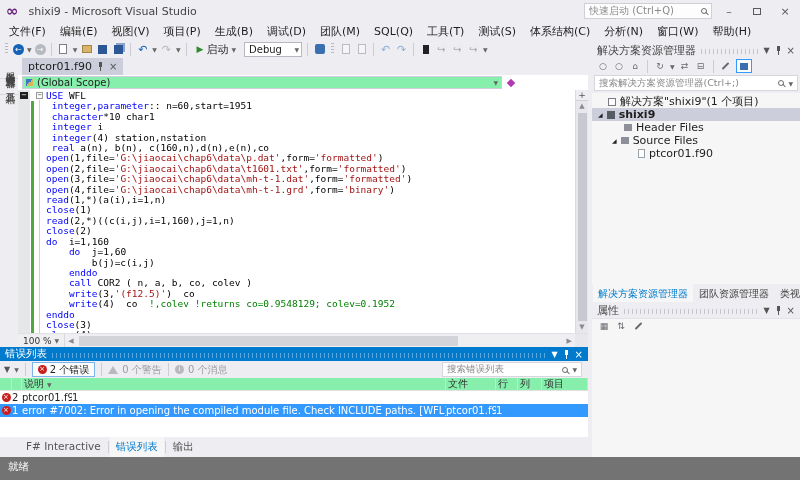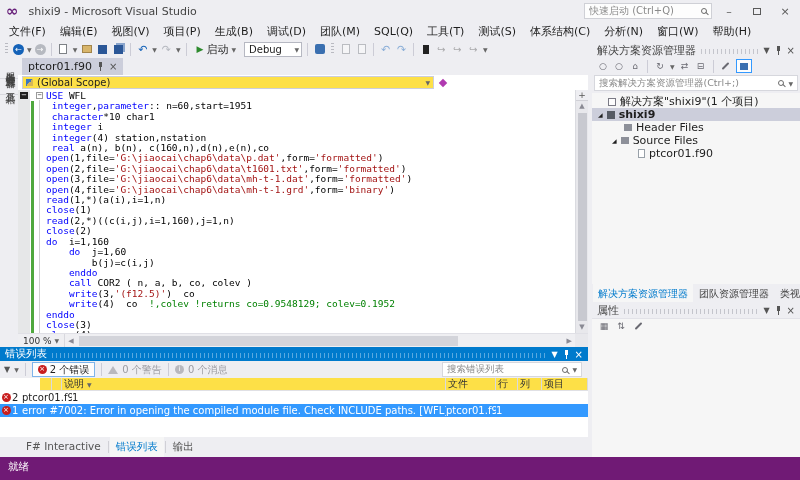--- a/index.html
+++ b/index.html
@@ -52,21 +52,21 @@
 
   
   #editor { position:absolute; left:18px; top:58px; width:570px; height:289px; display:flex; flex-direction:column; }
   #tabrow { height:17px; display:flex; align-items:flex-end; }
   .doc-tab { background:#cccedb; height:17px; margin-left:4px; padding:0 6px; display:flex; align-items:center; gap:5px; font-size:11px; color:#1e1e1e; }
   .pin { position:relative; width:7px; height:9px; }
   .pin::before { content:""; position:absolute; left:2px; top:0; width:3px; height:5px; background:#555; }
   .pin::after  { content:""; position:absolute; left:3px; top:5px; width:1px; height:4px; background:#555; }
   .tab-close { font-size:10px; color:#555; line-height:1; }
   #breadcrumb { height:15px; background:#fff; display:flex; align-items:center; padding-left:4px; gap:6px; }
-  .scope-combo { width:412px; height:13px; border:1px solid #cccedb; background:#fde047; display:flex; align-items:center; gap:4px; font-size:10px; color:#1e1e1e; padding:0 3px; }
+  .scope-combo { width:480px; height:13px; border:1px solid #cccedb; background:#86efac; display:flex; align-items:center; gap:4px; font-size:10px; color:#1e1e1e; padding:0 3px; }
   .scope-ico { width:7px; height:7px; background:linear-gradient(135deg,#3b78c4 50%,#d6b656 50%); flex:none; }
   .scope-text { flex:1; }
   .member-ico { width:6px; height:6px; background:#b03ab0; transform:rotate(45deg); }
   #code-wrap { flex:1; background:#fff; position:relative; display:flex; overflow:hidden; }
   .glyph-margin { width:12px; background:#e6e7e8; position:relative; flex:none; }
   .bp-box { position:absolute; left:2px; top:2px; width:8px; height:7px; background:#1e1e1e; color:#fff; font-size:7px; line-height:7px; text-align:center; }
   .change-margin { width:5px; position:relative; flex:none; background:#fff; }
   .change-bar { position:absolute; left:1px; top:11px; width:3px; height:238px; background:#4fa83d; }
   .outline-margin { width:11px; position:relative; flex:none; background:#fff; font-family:"DejaVu Sans Mono",monospace; }
   .fold-box { position:absolute; left:1px; top:2px; width:7px; height:7px; border:1px solid #9a9a9a; background:#fff; color:#333; font-size:7px; line-height:5px; text-align:center; }
@@ -119,40 +119,40 @@
   .ep-title .pin::before, .ep-title .pin::after { background:#fff; }
   .ep-toolbar { height:17px; background:#eeeef2; display:flex; align-items:center; gap:4px; padding:0 4px; font-size:10px; color:#1e1e1e; }
   .funnel { color:#555; font-size:8px; }
   .err-btn { display:flex; align-items:center; gap:3px; border:1px solid #7eb4ea; background:#fdfdfd; padding:0 5px; height:15px; }
   .err-ico { width:9px; height:9px; border-radius:50%; background:#c81e1e; color:#fff; font-size:7px; line-height:9px; text-align:center; flex:none; }
   .warn-ico { width:0; height:0; border-left:5px solid transparent; border-right:5px solid transparent; border-bottom:8px solid #b8b8be; flex:none; }
   .info-ico { width:9px; height:9px; border-radius:50%; background:#b8b8be; color:#fff; font-size:7px; line-height:9px; text-align:center; flex:none; }
   .muted { color:#9b9ba1; }
   .ep-search { width:140px; height:15px; background:#fff; border:1px solid #d6d7dd; display:flex; align-items:center; gap:4px; padding:0 4px; font-size:9.5px; color:#8a8a8a; margin-left:auto; margin-right:2px; }
   .ep-search .ph { flex:1; }
-  .ep-header { height:13px; background:#fde047; display:flex; align-items:flex-end; font-size:10px; color:#333; border-bottom:1px solid #e0e0e4;margin-left:40px; }
+  .ep-header { height:13px; background:#86efac; display:flex; align-items:flex-end; font-size:10px; color:#333; border-bottom:1px solid #e0e0e4; }
   .c-icon { width:12px; flex:none; display:flex; justify-content:center; }
   .c-num  { width:10px; flex:none; }
   .c-desc { flex:1; overflow:hidden; white-space:nowrap; display:flex; align-items:center; gap:3px; }
   .c-file { width:50px; flex:none; overflow:hidden; white-space:nowrap; }
   .c-line { width:22px; flex:none; }
   .c-col  { width:24px; flex:none; }
   .c-proj { width:46px; flex:none; }
   .ep-header > div { border-right:1px solid #d9d9dd; height:100%; display:flex; align-items:center; padding-left:2px; }
   .sort { font-size:6px; color:#666; }
   .ep-row { height:13px; display:flex; align-items:center; font-size:10px; color:#1e1e1e; background:#fff; }
   .ep-row.selected { background:#3399ff; color:#fff; }
   .ep-filler { flex:1; background:#fff; }
 
   
   #bottom-tabs { position:absolute; left:0; top:437px; width:588px; height:20px; display:flex; align-items:stretch; padding-left:20px; background:#eeeef2; gap:1px; }
   .btab { padding:3px 6px; font-size:10.5px; color:#555; white-space:nowrap; }
   .btab.active { background:#f6f6f6; color:#007acc; }
   .btab-sep { width:1px; background:#d0d0d6; margin:4px 0; }
-  #statusbar { position:absolute; left:0; top:457px; width:800px; height:23px; background:#701a75; color:#fff; font-size:10.5px; padding:3px 8px; }
+  #statusbar { position:absolute; left:0; top:457px; width:800px; height:23px; background:#737373; color:#fff; font-size:10.5px; padding:3px 8px; }
 </style>
 </head>
 <body>
 
 <div id="app">
 
   <div id="titlebar">
     <span class="vs-logo">∞</span>
     <span class="title-text">shixi9 - Microsoft Visual Studio</span>
     <span class="tb-spacer"></span>

